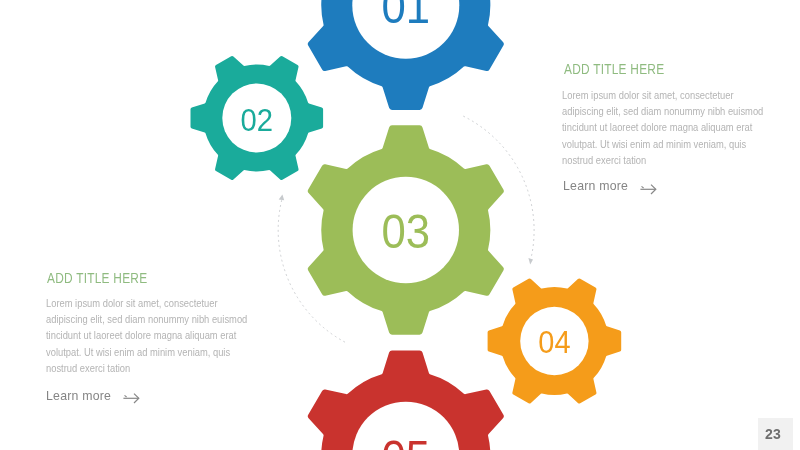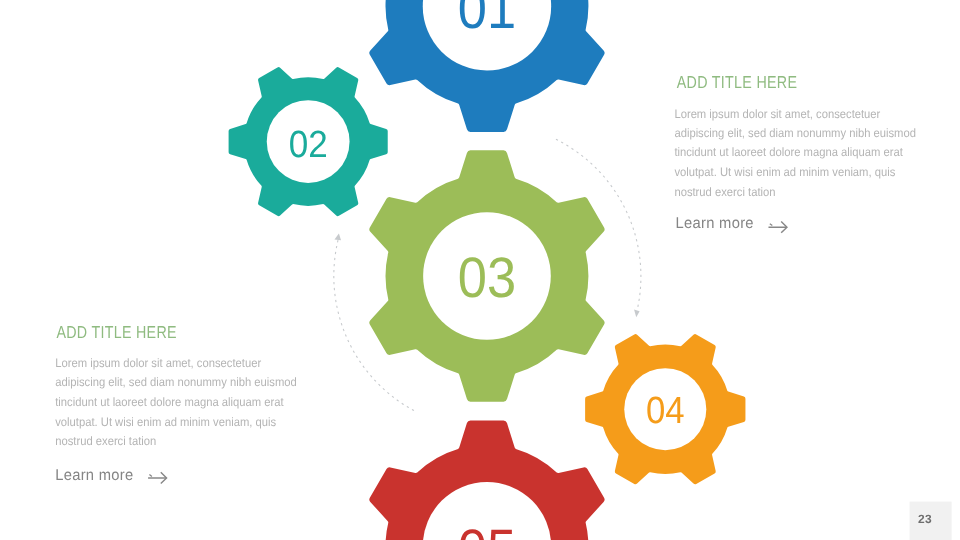--- a/index.html
+++ b/index.html
@@ -9,21 +9,21 @@
   .gearnum{font-family:"Liberation Sans",sans-serif;font-weight:400;text-anchor:middle;}
   .block{position:absolute;}
   .title{position:absolute;font-size:14.4px;letter-spacing:0.3px;color:#8fbb80;font-weight:400;
          white-space:nowrap;transform:scaleX(0.826);transform-origin:0 0;}
   .bline{position:absolute;font-size:10.2px;color:#b4b4b4;font-weight:400;white-space:nowrap;
          transform:scaleX(0.9185);transform-origin:0 0;}
   .cta{position:absolute;font-size:13.0px;letter-spacing:0.25px;color:#858585;font-weight:400;
        white-space:nowrap;transform:scaleX(0.945);transform-origin:0 0;}
   .cta-arrow{position:absolute;}
   #page-badge{position:absolute;left:757.8px;top:418.4px;width:35px;height:36px;background:#f1f1f1;}
-  #page-number{position:absolute;left:765px;top:429.3px;font-size:10px;color:#6e6e6e;
+  #page-number{position:absolute;left:765px;top:429.3px;font-size:14px;color:#6e6e6e;
     letter-spacing:0.2px;line-height:10.6px;white-space:nowrap;font-weight:bold;}
 </style>
 </head>
 <body>
 
 <div id="slide">
   <svg id="art" width="800" height="450" viewBox="0 0 800 450">
     <g fill="none" stroke="#c7cacd" stroke-width="0.9" stroke-dasharray="1.9 3.1">
       <path d="M463.3 116.1 A127.6 127.6 0 0 1 531.2 257.4"></path>
       <path d="M281.7 200.2 A127.6 127.6 0 0 0 347.3 343.4"></path>

